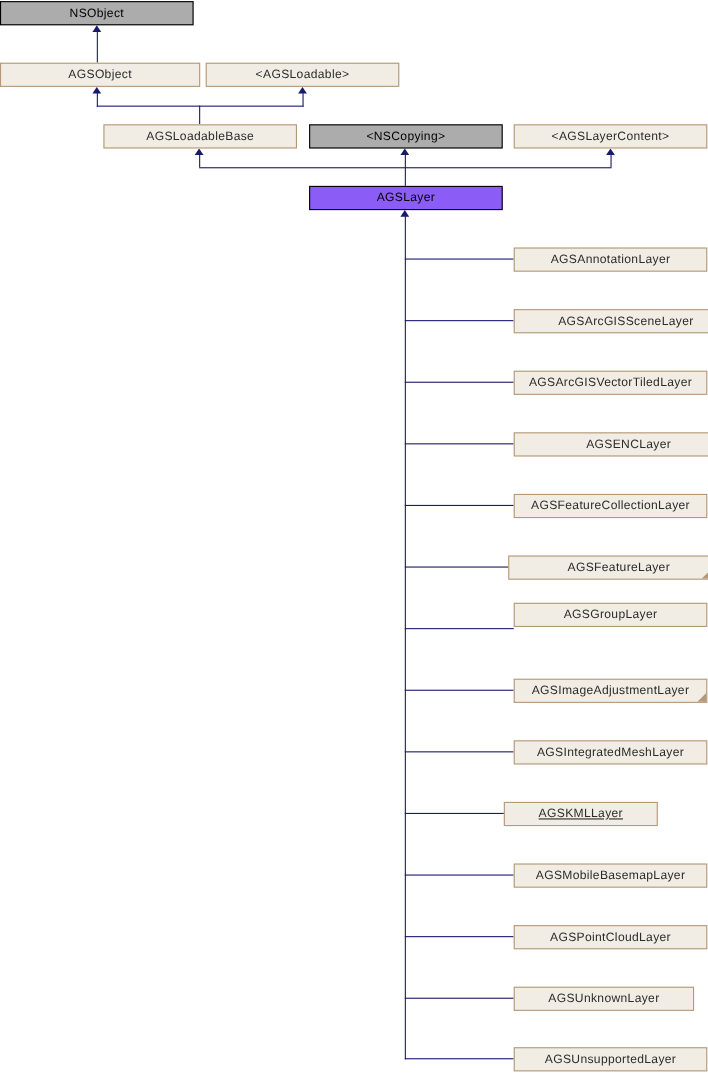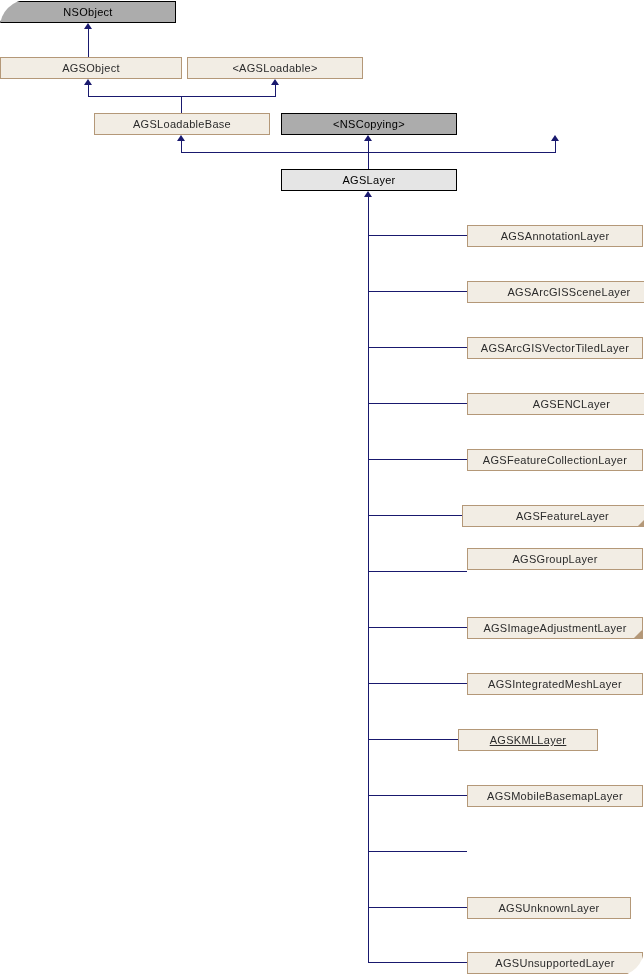--- a/index.html
+++ b/index.html
@@ -3,37 +3,36 @@
 <meta charset="utf-8">
 <style>
   html, body { margin: 0; padding: 0; background: #ffffff; }
   #stage {
     position: relative;
     width: 644px;
     height: 976px;
     background: #ffffff;
     font-family: "Liberation Sans", "DejaVu Sans", sans-serif;
     overflow: hidden;
-    border-radius: 27px;
   }
   .node {
     position: absolute;
     box-sizing: border-box;
     height: 22px;
     display: flex;
     align-items: center;
     justify-content: center;
     font-size: 11px;
     letter-spacing: 0.3px;
     white-space: nowrap;
     z-index: 2;
   }
   .node.gray   { background: #acacac; border: 1px solid #000000; color: #000000; }
   .node.cream  { background: #f2ede4; border: 1px solid #b49878; color: #2b2b2b; }
-  .node.white  { background: #e5e5e5; border: 1px solid #000000; color: #000000; }
+  .node.white  { background: #8b5cf6; border: 1px solid #000000; color: #000000; }
   .edge {
     position: absolute;
     background: #19196e;
     z-index: 1;
   }
   .edge.h { height: 1px; }
   .edge.v { width: 1px; }
   .arrow {
     position: absolute;
     width: 0; height: 0;
@@ -99,20 +98,23 @@
     </div>
   <div class="node cream" style="left:187px; top:57px;  width:176px;">
       <span class="node-label">&lt;AGSLoadable&gt;</span>
     </div>
   <div class="node cream" style="left:94px;  top:113px; width:176px;">
       <span class="node-label">AGSLoadableBase</span>
     </div>
   <div class="node gray" style="left:281px; top:113px; width:176px;">
       <span class="node-label">&lt;NSCopying&gt;</span>
     </div>
+  <div class="node cream" style="left:467px; top:113px; width:176px;">
+      <span class="node-label">&lt;AGSLayerContent&gt;</span>
+    </div>
   <div class="node white" style="left:281px; top:169px; width:176px;">
       <span class="node-label">AGSLayer</span>
     </div>
 
   <div class="node cream" style="left:467px; top:225px; width:176px;">
       <span class="node-label">AGSAnnotationLayer</span>
     </div>
   <div class="node cream" style="left:467px; top:281px; width:204px;">
       <span class="node-label">AGSArcGISSceneLayer</span>
     </div>
@@ -138,20 +140,23 @@
     </div>
   <div class="node cream" style="left:467px; top:673px; width:176px;">
       <span class="node-label">AGSIntegratedMeshLayer</span>
     </div>
   <div class="node cream" style="left:458px; top:729px; width:140px;text-decoration:underline;">
       <span class="node-label">AGSKMLLayer</span>
     </div>
   <div class="node cream" style="left:467px; top:785px; width:176px;">
       <span class="node-label">AGSMobileBasemapLayer</span>
     </div>
+  <div class="node cream" style="left:467px; top:841px; width:176px;">
+      <span class="node-label">AGSPointCloudLayer</span>
+    </div>
   <div class="node cream" style="left:467px; top:897px; width:164px;">
       <span class="node-label">AGSUnknownLayer</span>
     </div>
   <div class="node cream" style="left:467px; top:952px; width:176px;">
       <span class="node-label">AGSUnsupportedLayer</span>
     </div>
 
 </div>
 
 </body></html>

